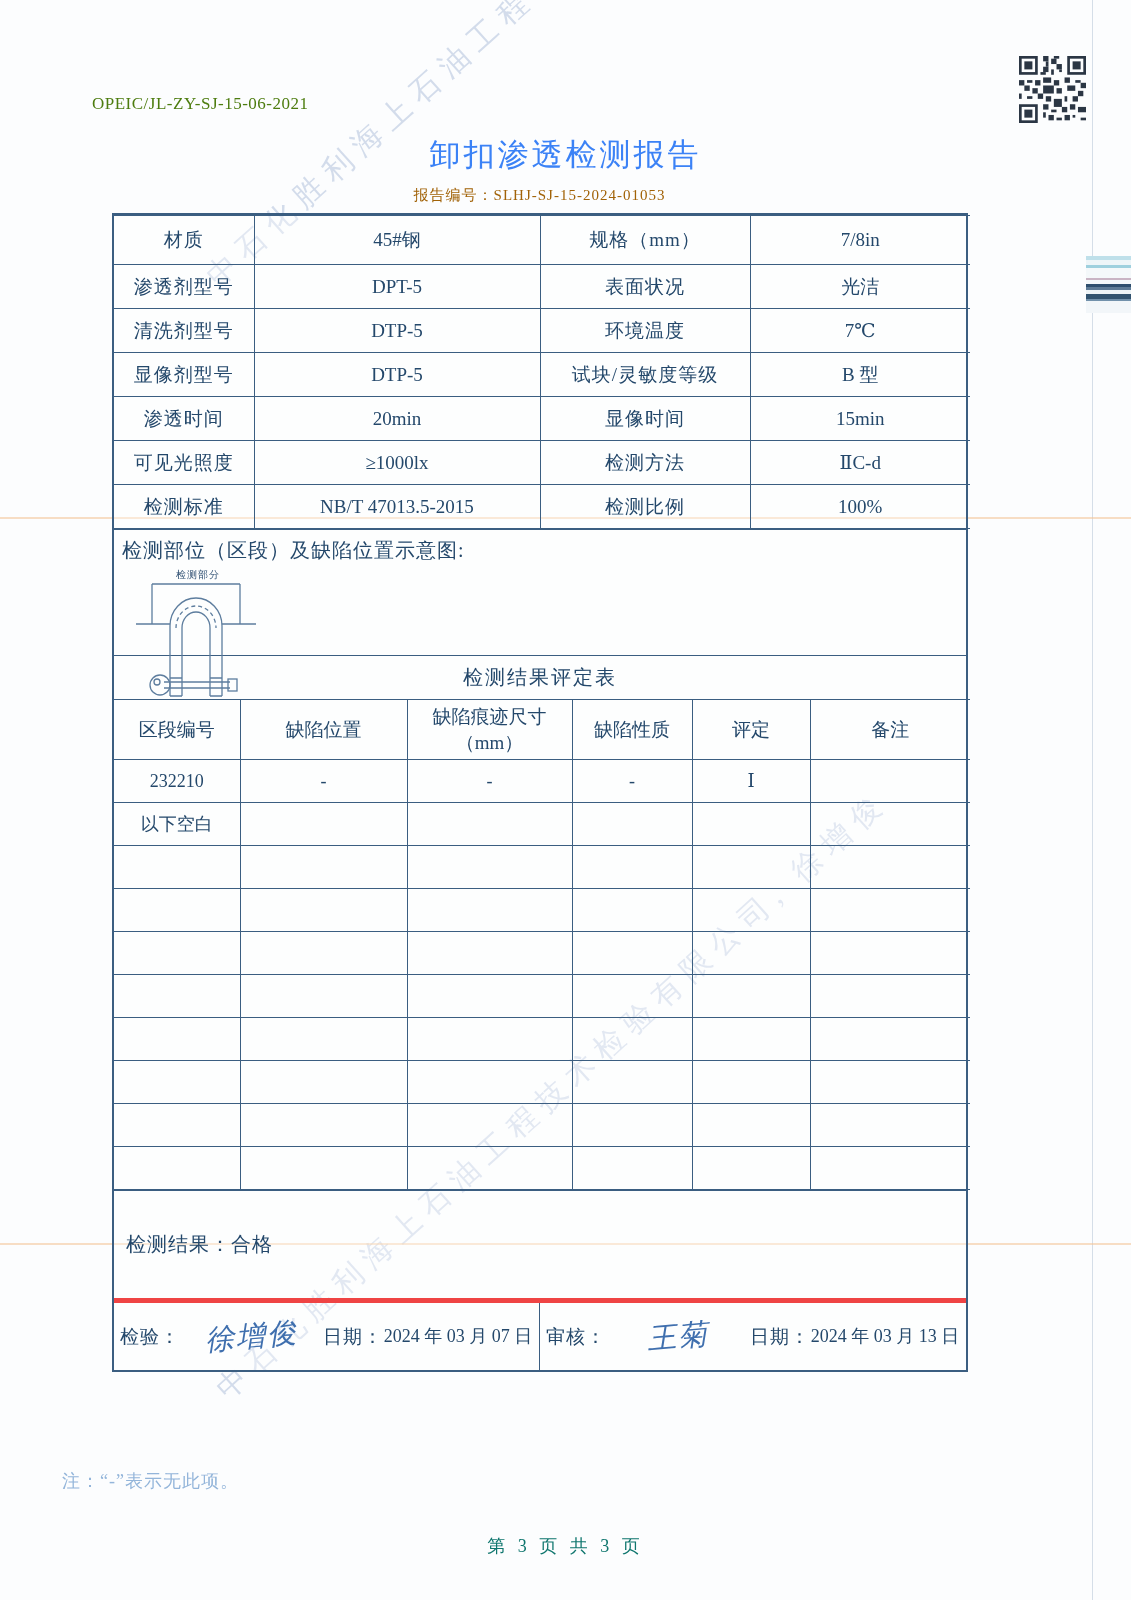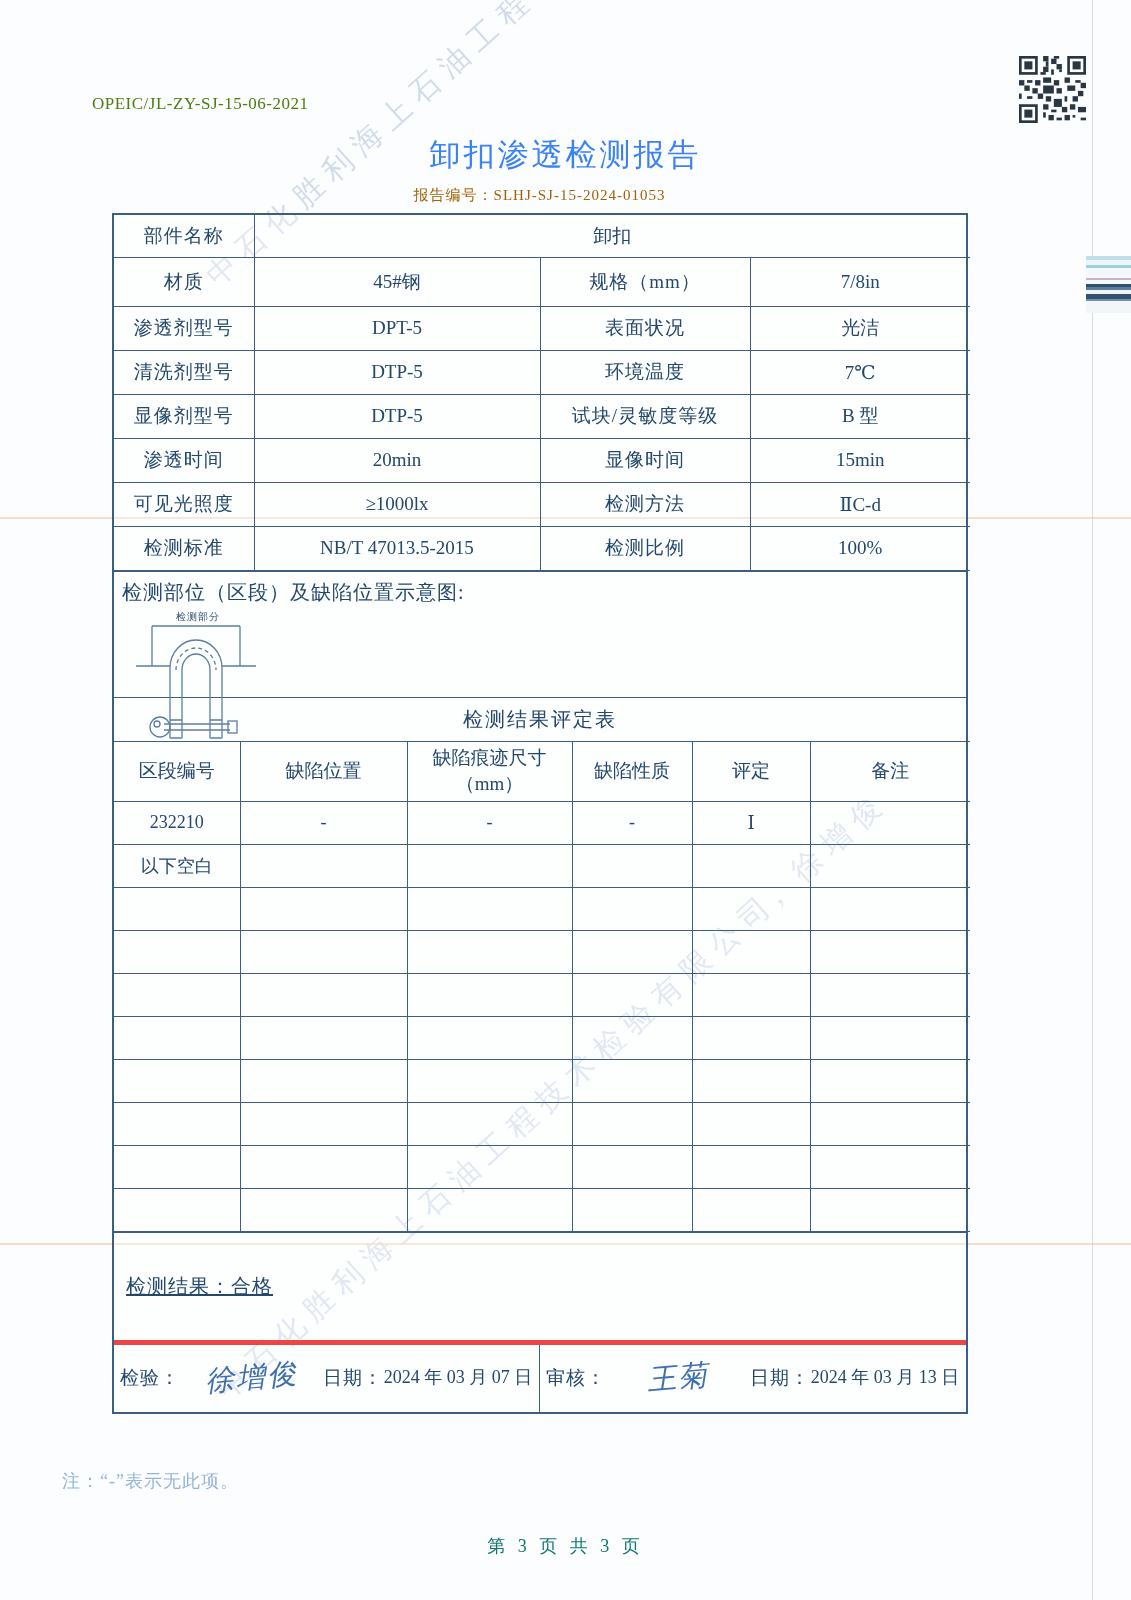--- a/index.html
+++ b/index.html
@@ -56,21 +56,21 @@
   .diagram-caption { font-size:20px; padding:7px 0 0 8px; letter-spacing:1px; }
   .shackle { position:absolute; left:16px; top:36px; }
   .diagram-label { font-size:10px; fill:#2c4d70; letter-spacing:1px; }
   
   .results-title { border-top:1px solid #3b5e81; height:44px; line-height:42px;
                    text-align:center; font-size:20px; letter-spacing:2px; }
   .results th { height:60px; font-size:19px; white-space:pre-line; line-height:1.35; border-top:1px solid #3b5e81; }
   .results td { height:43px; font-size:18px; }
   
   .result-band { border-top:1px solid #3b5e81; height:108px; display:flex; align-items:center;
-                 padding-left:12px; font-size:20px; letter-spacing:1px;text-decoration:underline; }
+                 padding-left:12px; font-size:20px; letter-spacing:1px; }
   
   .signoff { border-top:5px solid #ef4444; height:72px; display:flex; }
   .signoff-cell { flex:1 1 50%; display:flex; align-items:center; padding:0 6px; }
   .signoff-cell.left { border-right:1px solid #3b5e81; }
   .so-label { font-size:19px; letter-spacing:1px; white-space:nowrap; }
   .signature { font-size:29px; color:#3f6fae; font-style:italic; transform:rotate(-5deg);
                flex:1; text-align:center; letter-spacing:2px; white-space:nowrap; }
   .so-date { width:150px; font-size:18px; text-align:center; line-height:1.55; color:#24486b; }
   
   .note   { position:absolute; left:62px;  top:1469px; font-size:18px; color:#93b5da; letter-spacing:1px; }
@@ -154,24 +154,20 @@
   <div class="doc-table">
 
     <table class="info">
       <colgroup>
           <col style="width:140px">
           <col style="width:286px">
           <col style="width:210px">
           <col style="width:220px">
         </colgroup>
       <tbody>
-          <tr class="r0">
-        <td class="lbl">部件名称</td>
-        <td colspan="3">卸扣</td>
-      </tr>
       <tr class="r1">
         <td class="lbl">材质</td>
         <td>45#钢</td>
         <td class="lbl">规格（mm）</td>
         <td>7/8in</td>
       </tr>
       <tr>
         <td class="lbl">渗透剂型号</td>
         <td>DPT-5</td>
         <td class="lbl">表面状况</td>

